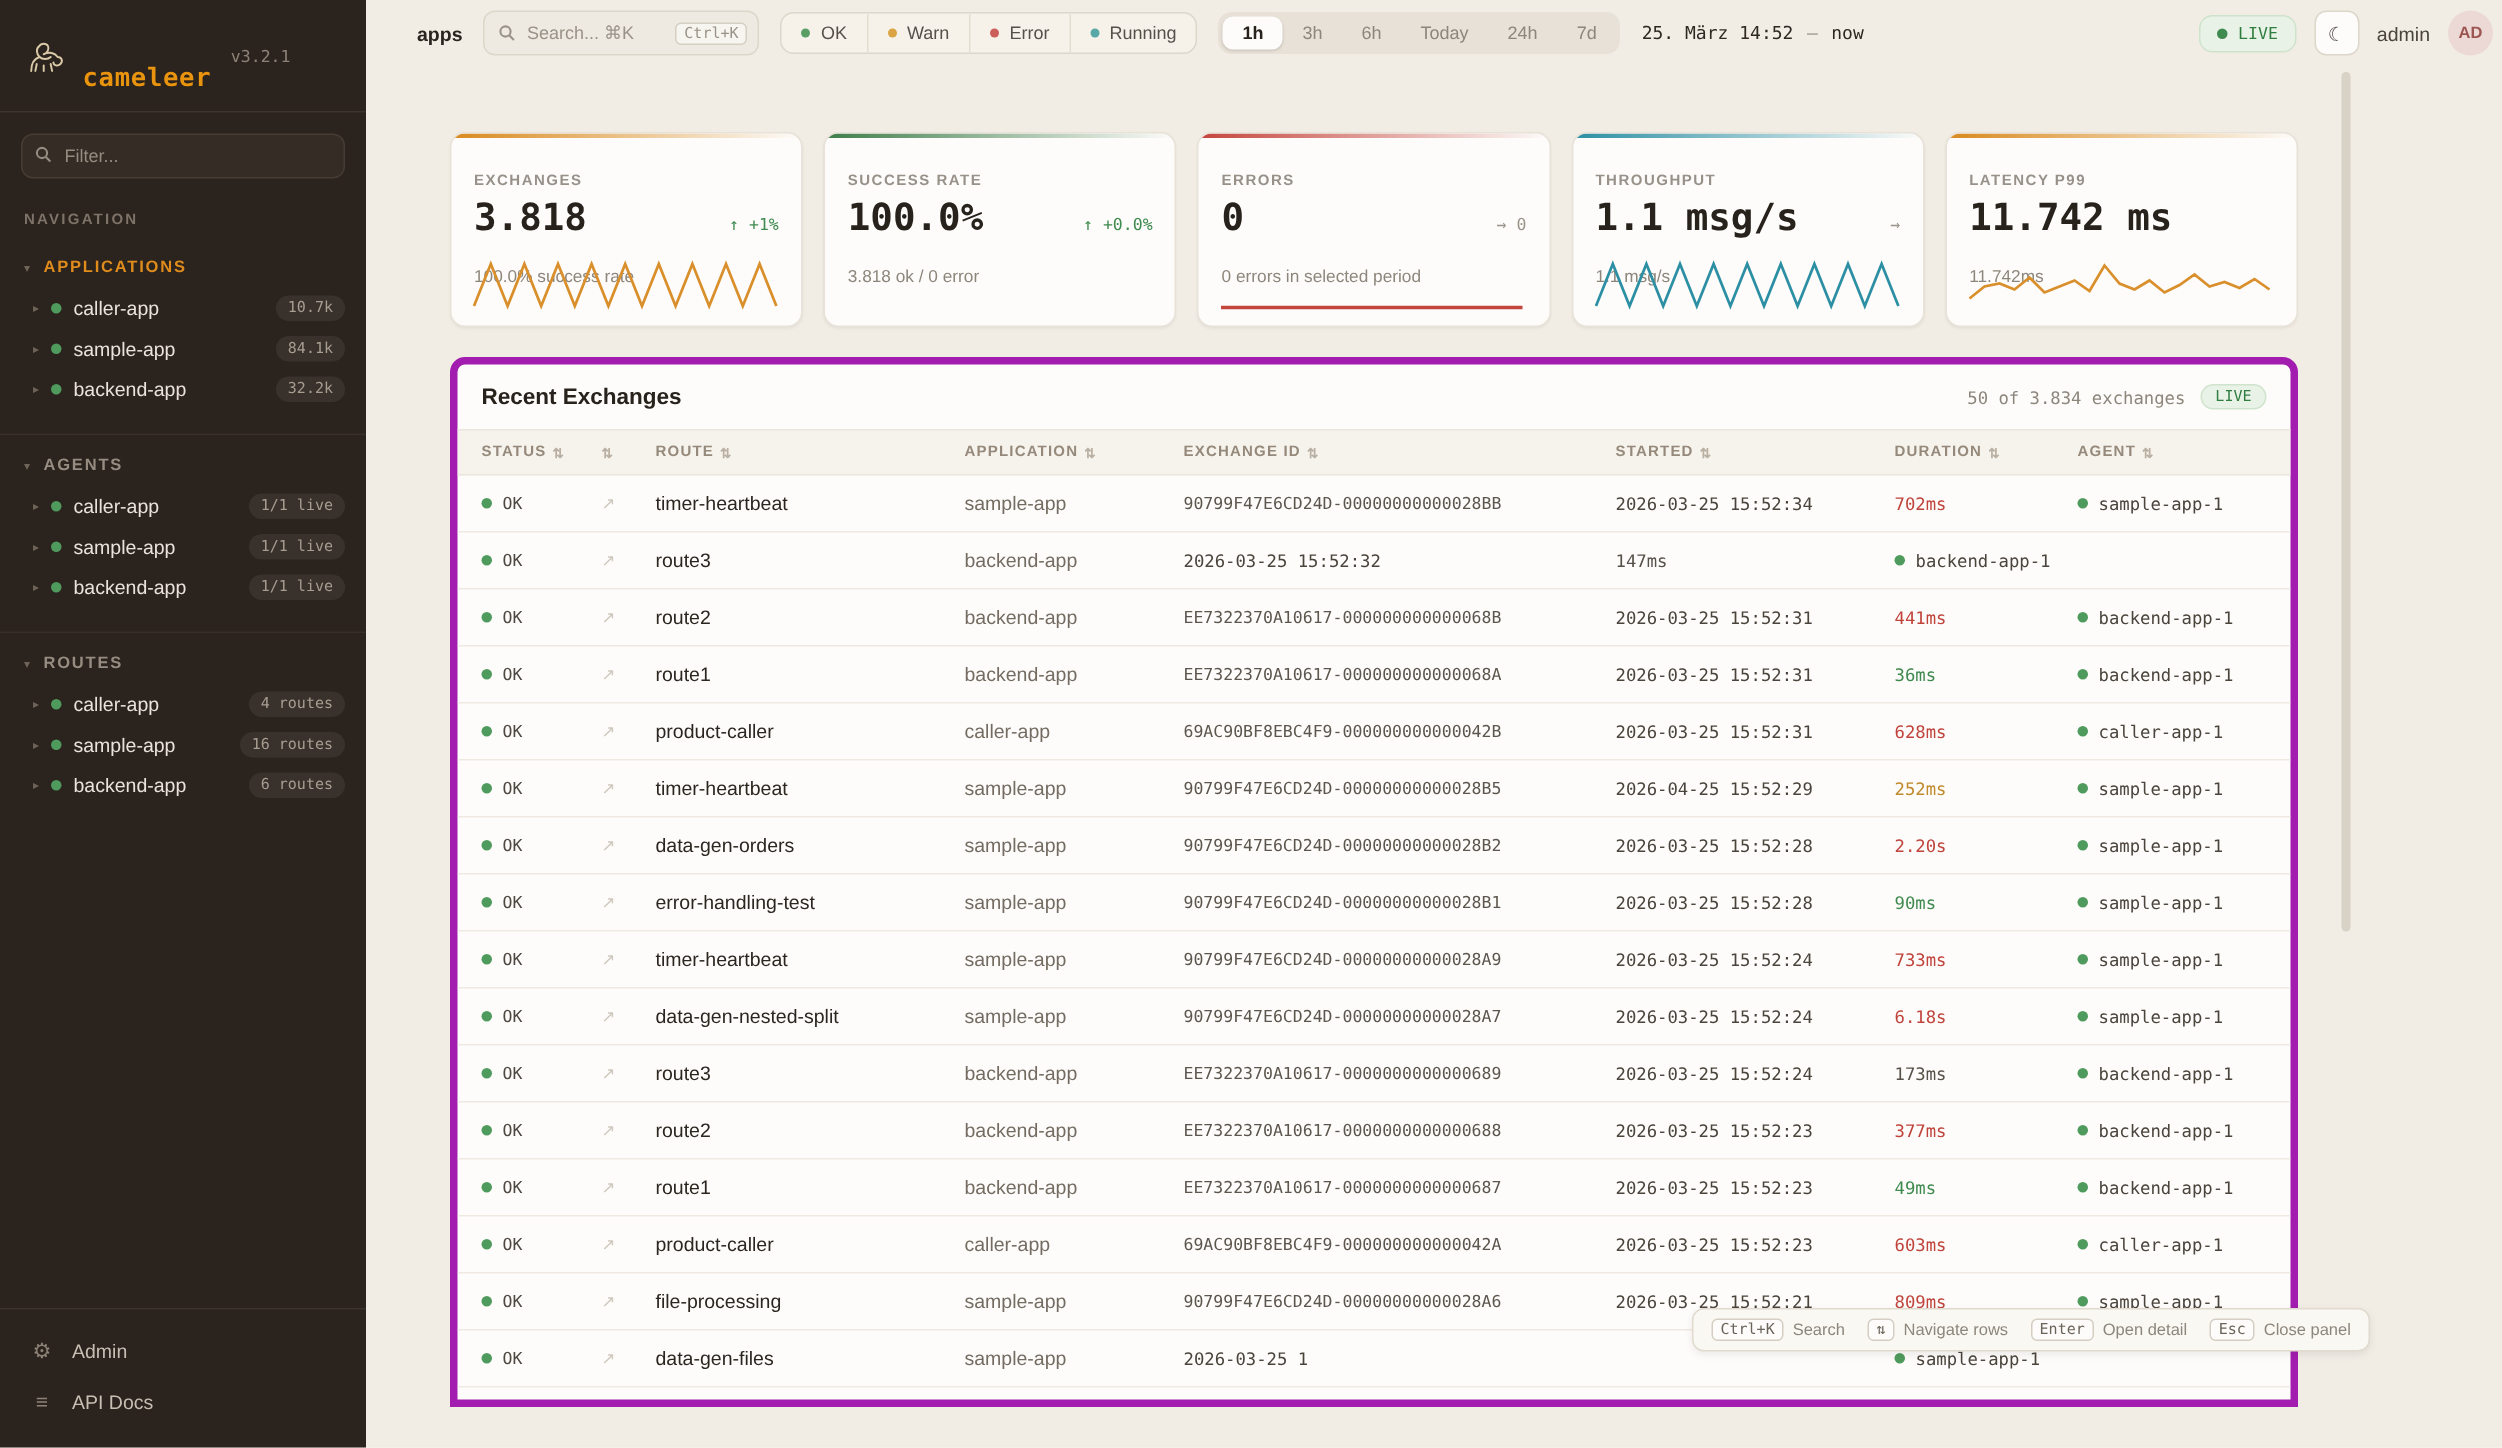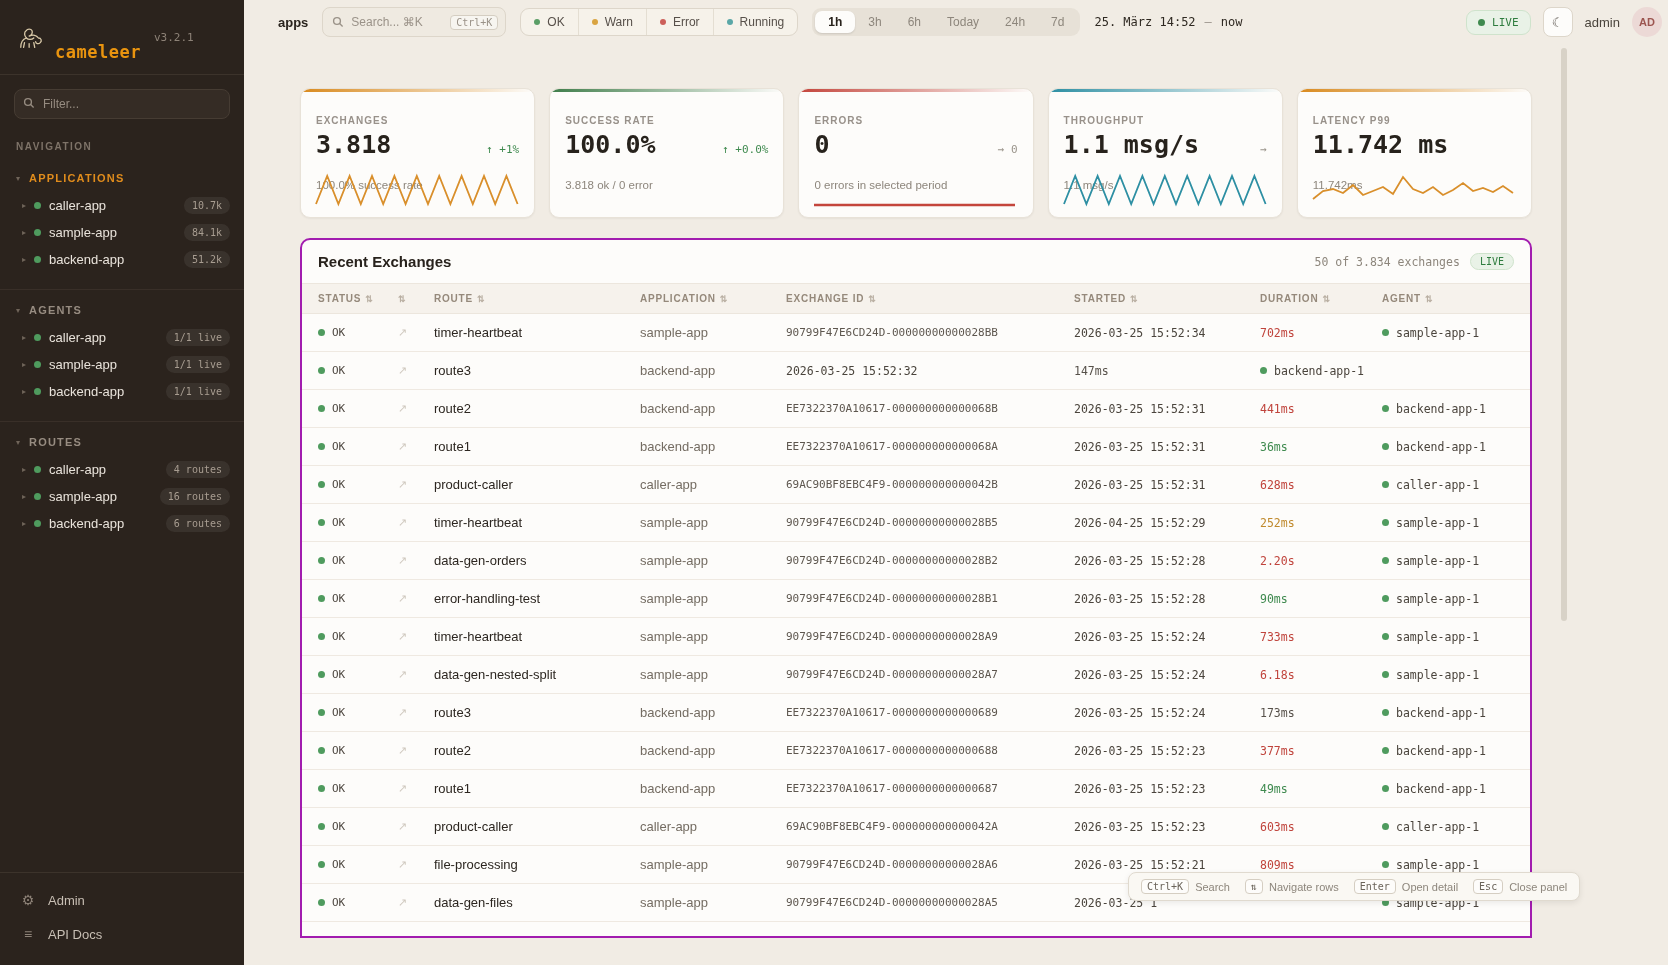--- a/index.html
+++ b/index.html
@@ -82,21 +82,21 @@
   .kpi-stripe { height:3px; width:100%; }
   .kpi-body { padding:23px 15px 0; }
   .kpi-label { font-size:10px; letter-spacing:1px; color:#98918a; font-weight:bold; }
   .kpi-valrow { display:flex; align-items:baseline; justify-content:space-between; margin-top:4px; }
   .kpi-value { font-family:"DejaVu Sans Mono", monospace; font-weight:bold; font-size:25px; color:#27221c; }
   .kpi-delta { font-family:"DejaVu Sans Mono", monospace; font-size:11px; }
   .kpi-sub { font-size:11.5px; color:#8d867c; margin-top:20px; }
   .kpi-spark { position:absolute; left:13px; right:13px; bottom:8px; height:40px; }
 
   
-  .panel { margin-top:20px; background:#fdfcfa; border:2px solid #a21caf; border-radius:10px 10px 0 0;
+  .panel { margin-top:20px; background:#fdfcfa; border:5px solid #a21caf; border-radius:10px 10px 0 0;
     height:700px; overflow:hidden; }
   .panel-head { display:flex; align-items:center; justify-content:space-between; padding:13px 16px; }
   .panel-title { font-size:15px; font-weight:bold; color:#28221c; }
   .panel-meta { display:flex; align-items:center; gap:10px; }
   .meta-text { font-family:"DejaVu Sans Mono", monospace; font-size:11.5px; color:#8d867c; }
   .mini-live { background:#e9f2e7; border:1px solid #cfe3cc; border-radius:10px; padding:2px 9px;
     font-family:"DejaVu Sans Mono", monospace; font-size:10px; color:#2f7d3f; }
   .tgrid { display:grid; grid-template-columns:80px 36px 206px 146px 288px 186px 122px 168px; }
   .thead { background:#f6f2ec; border-top:1px solid #ece6dd; border-bottom:1px solid #ece6dd; }
   .th { font-size:10px; font-weight:bold; letter-spacing:0.8px; color:#95897b; padding:9px 0 9px 16px;
@@ -160,21 +160,21 @@
         <div class="nav-item">
           <span class="item-caret">▸</span>
           <span class="dot"></span>
           <span class="item-label">sample-app</span>
           <span class="item-badge mono">84.1k</span>
         </div>
         <div class="nav-item">
           <span class="item-caret">▸</span>
           <span class="dot"></span>
           <span class="item-label">backend-app</span>
-          <span class="item-badge mono">51.2k</span>
+          <span class="item-badge mono">32.2k</span>
         </div>
       </div>
       <div class="nav-section">
         <div class="section-head">
           <span class="section-caret">▾</span>
           <span class="section-label">AGENTS</span>
         </div>
         <div class="nav-item">
           <span class="item-caret">▸</span>
           <span class="dot"></span>
@@ -642,21 +642,20 @@
             </div>
           </div>
           <div class="tgrid trow">
             <div class="td status">
               <span class="dot"></span>
               <span>OK</span>
             </div>
             <div class="td linkout">↗</div>
             <div class="td">data-gen-files</div>
             <div class="td app">sample-app</div>
-            <div class="td exid">90799F47E6CD24D-00000000000028A5</div>
             <div class="td started">2026-03-25 1</div>
             <div class="td dur" style="color: rgb(87, 81, 74);"></div>
             <div class="td agent">
               <span class="dot"></span>
               <span>sample-app-1</span>
             </div>
           </div>
         </div>
     </section>
   </div>

